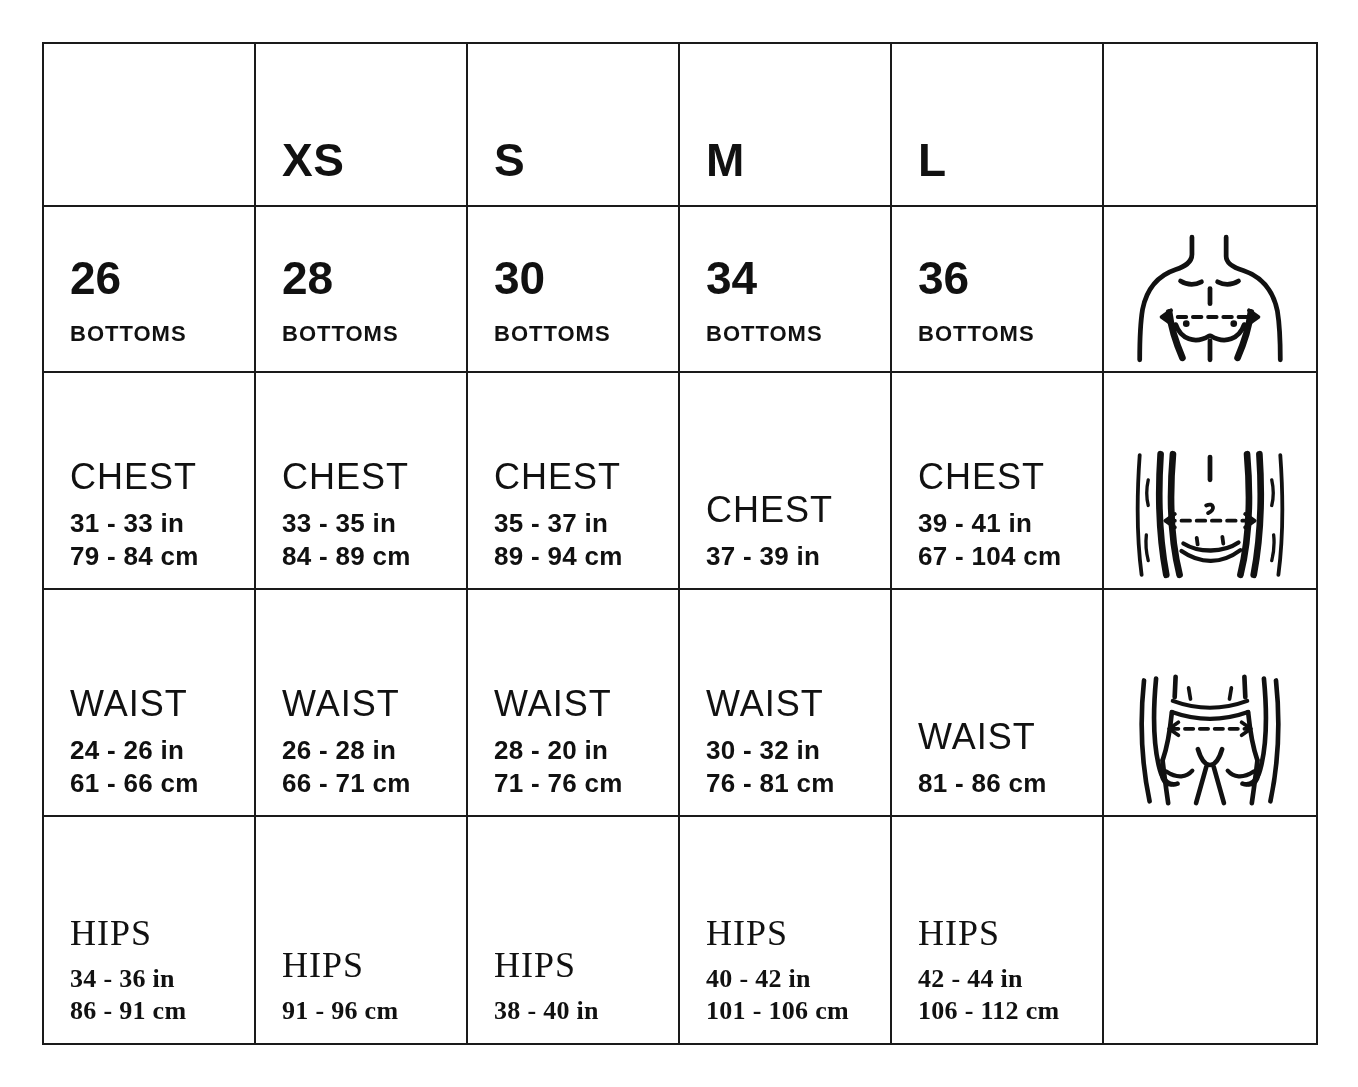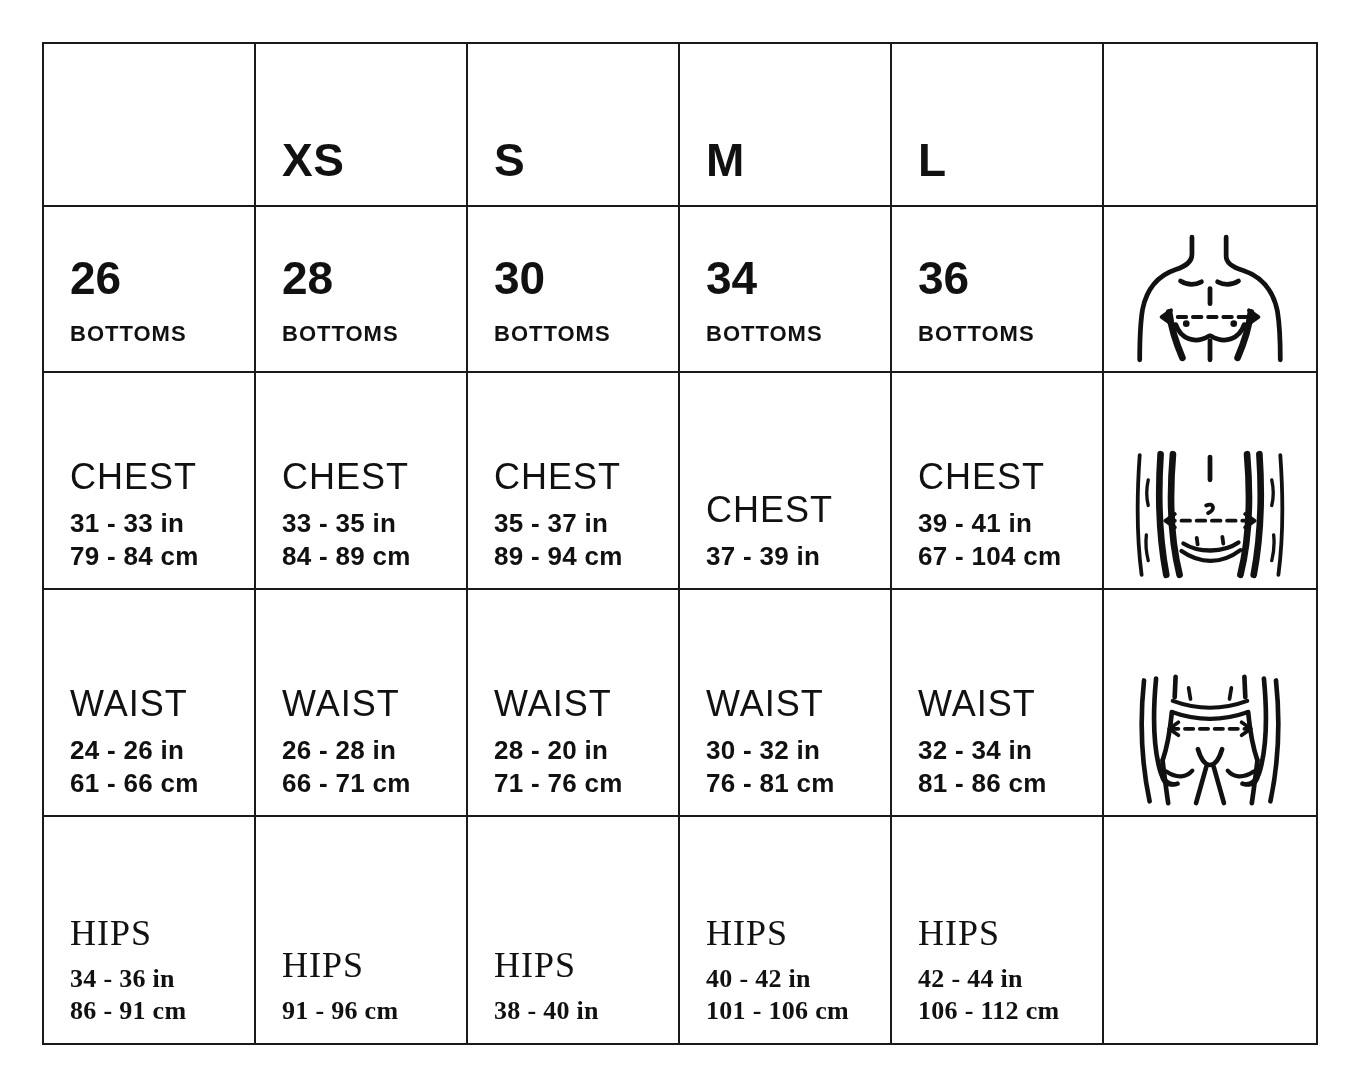--- a/index.html
+++ b/index.html
@@ -213,21 +213,20 @@
       <span class="m-val">28 - 20 in</span>
       <span class="m-val">71 - 76 cm</span>
     </div>
     <div class="cell measure-cell">
       <span class="m-label">WAIST</span>
       <span class="m-val">30 - 32 in</span>
       <span class="m-val">76 - 81 cm</span>
     </div>
     <div class="cell measure-cell">
       <span class="m-label">WAIST</span>
-      <span class="m-val">32 - 34 in</span>
       <span class="m-val">81 - 86 cm</span>
     </div>
 
     <div class="cell icon-cell">
       <svg class="body-icon" width="158" height="140" viewBox="0 0 170 142">
         <g fill="none" stroke="#111" stroke-width="5" stroke-linecap="round" stroke-linejoin="round">
           <path d="M14,8 C9,55 12,100 20,138"></path>
           <path d="M27,6 C23,48 25,82 31,104 C34,116 42,122 50,119"></path>
           <path d="M34,96 C30,110 34,122 46,120" stroke-width="4"></path>
           <path d="M156,8 C161,55 158,100 150,138"></path>

